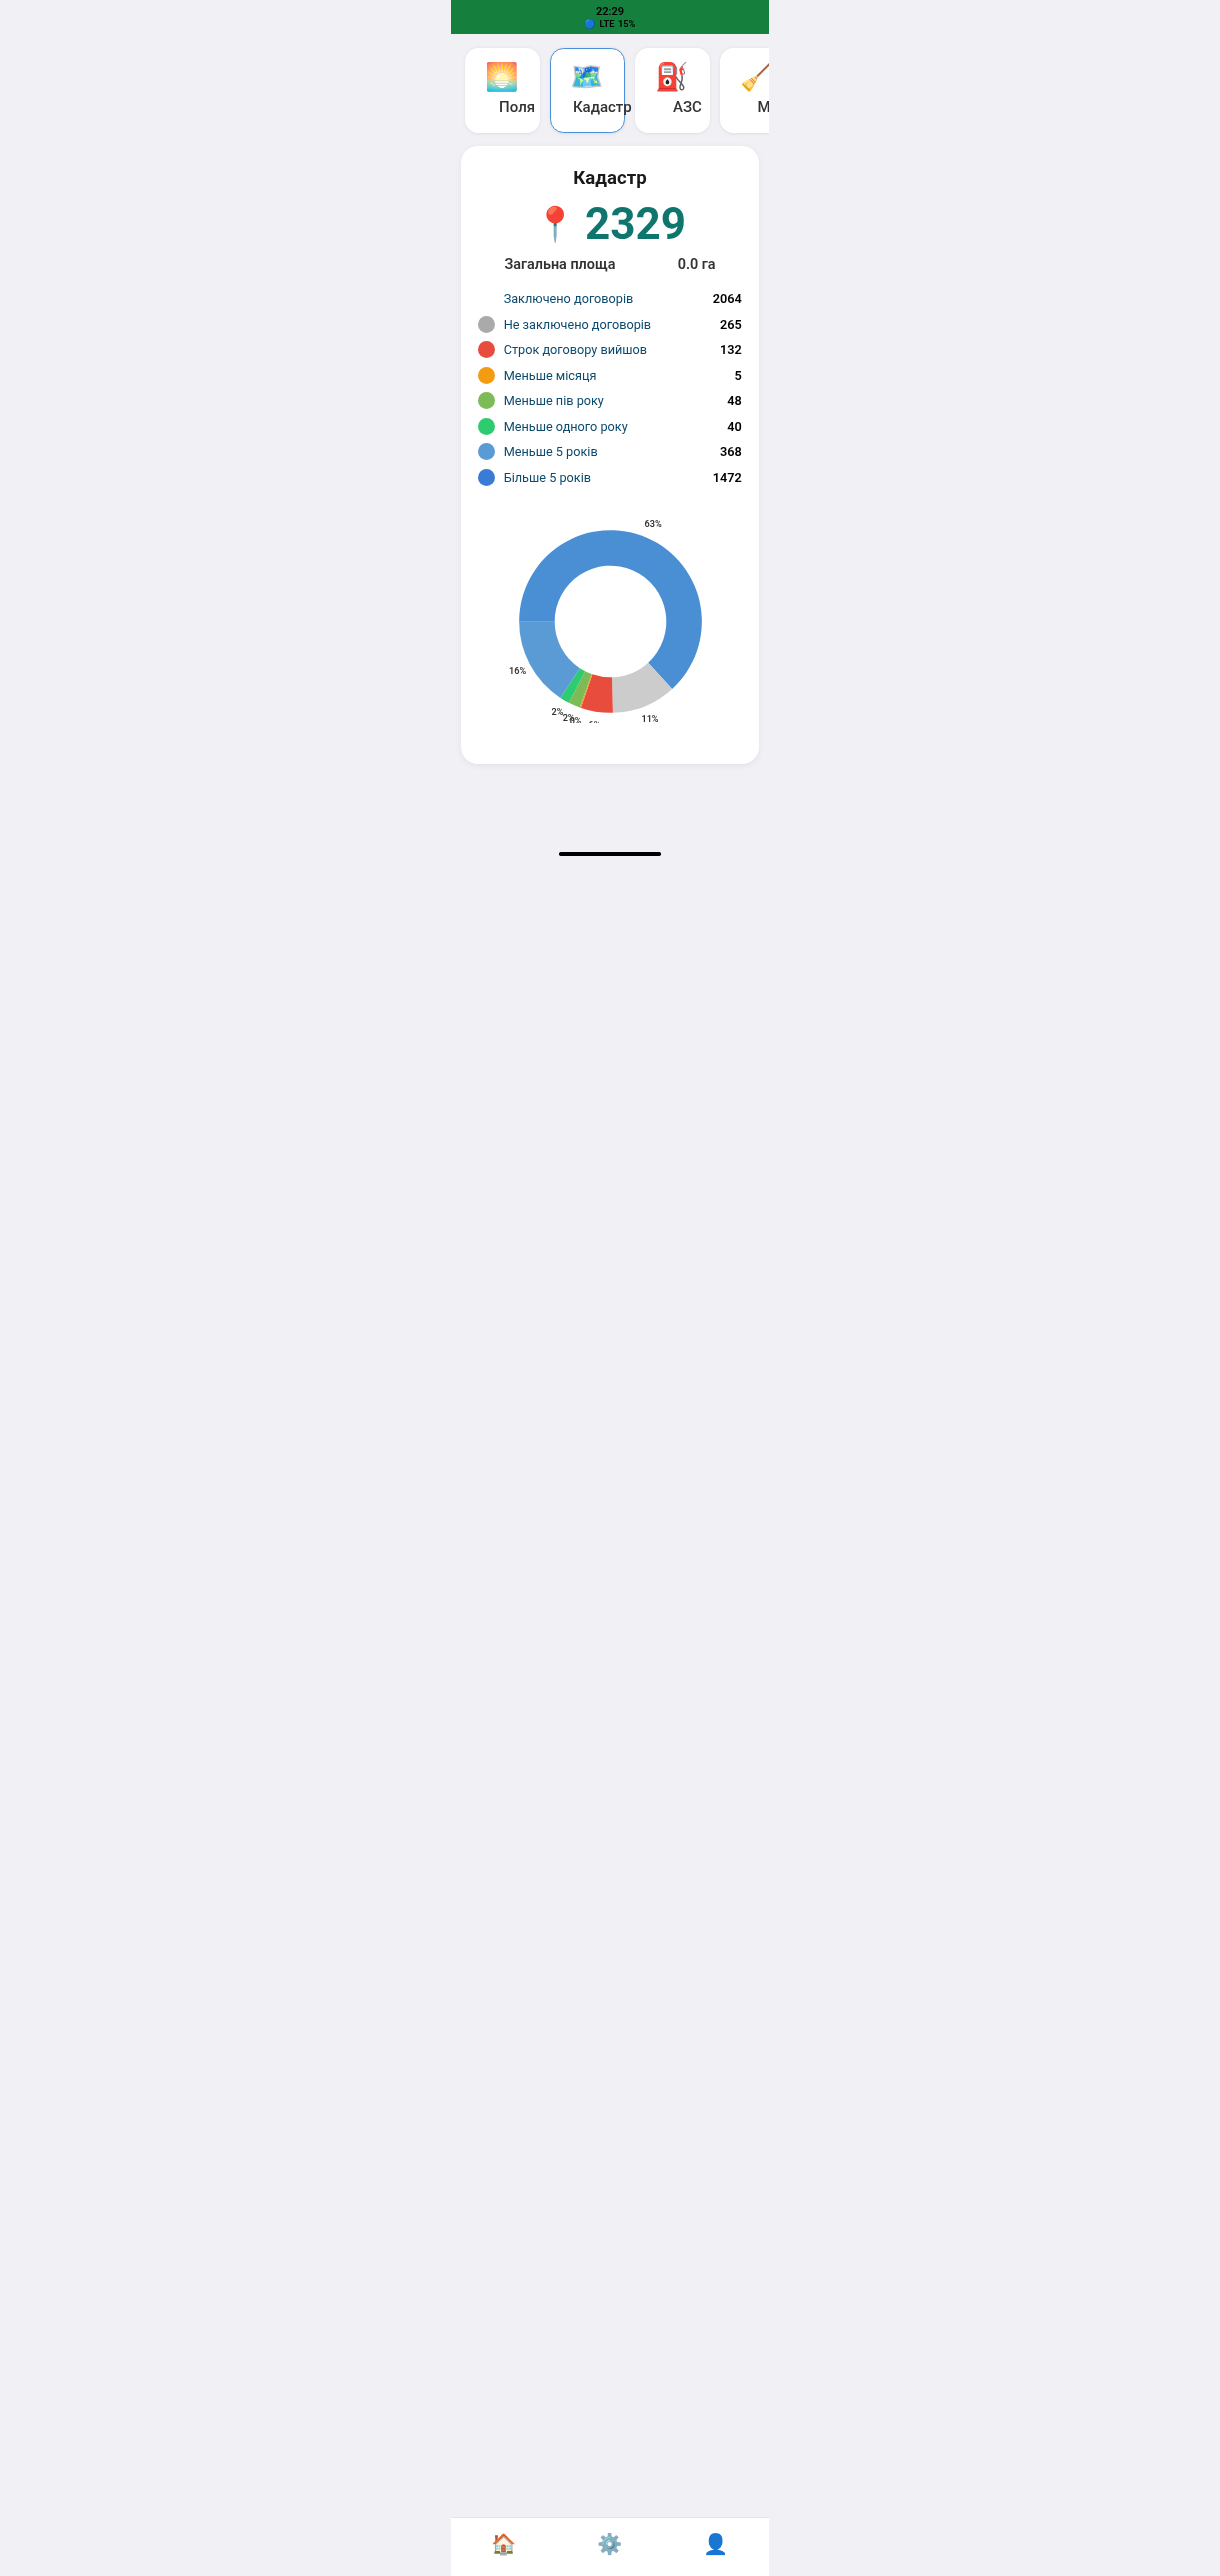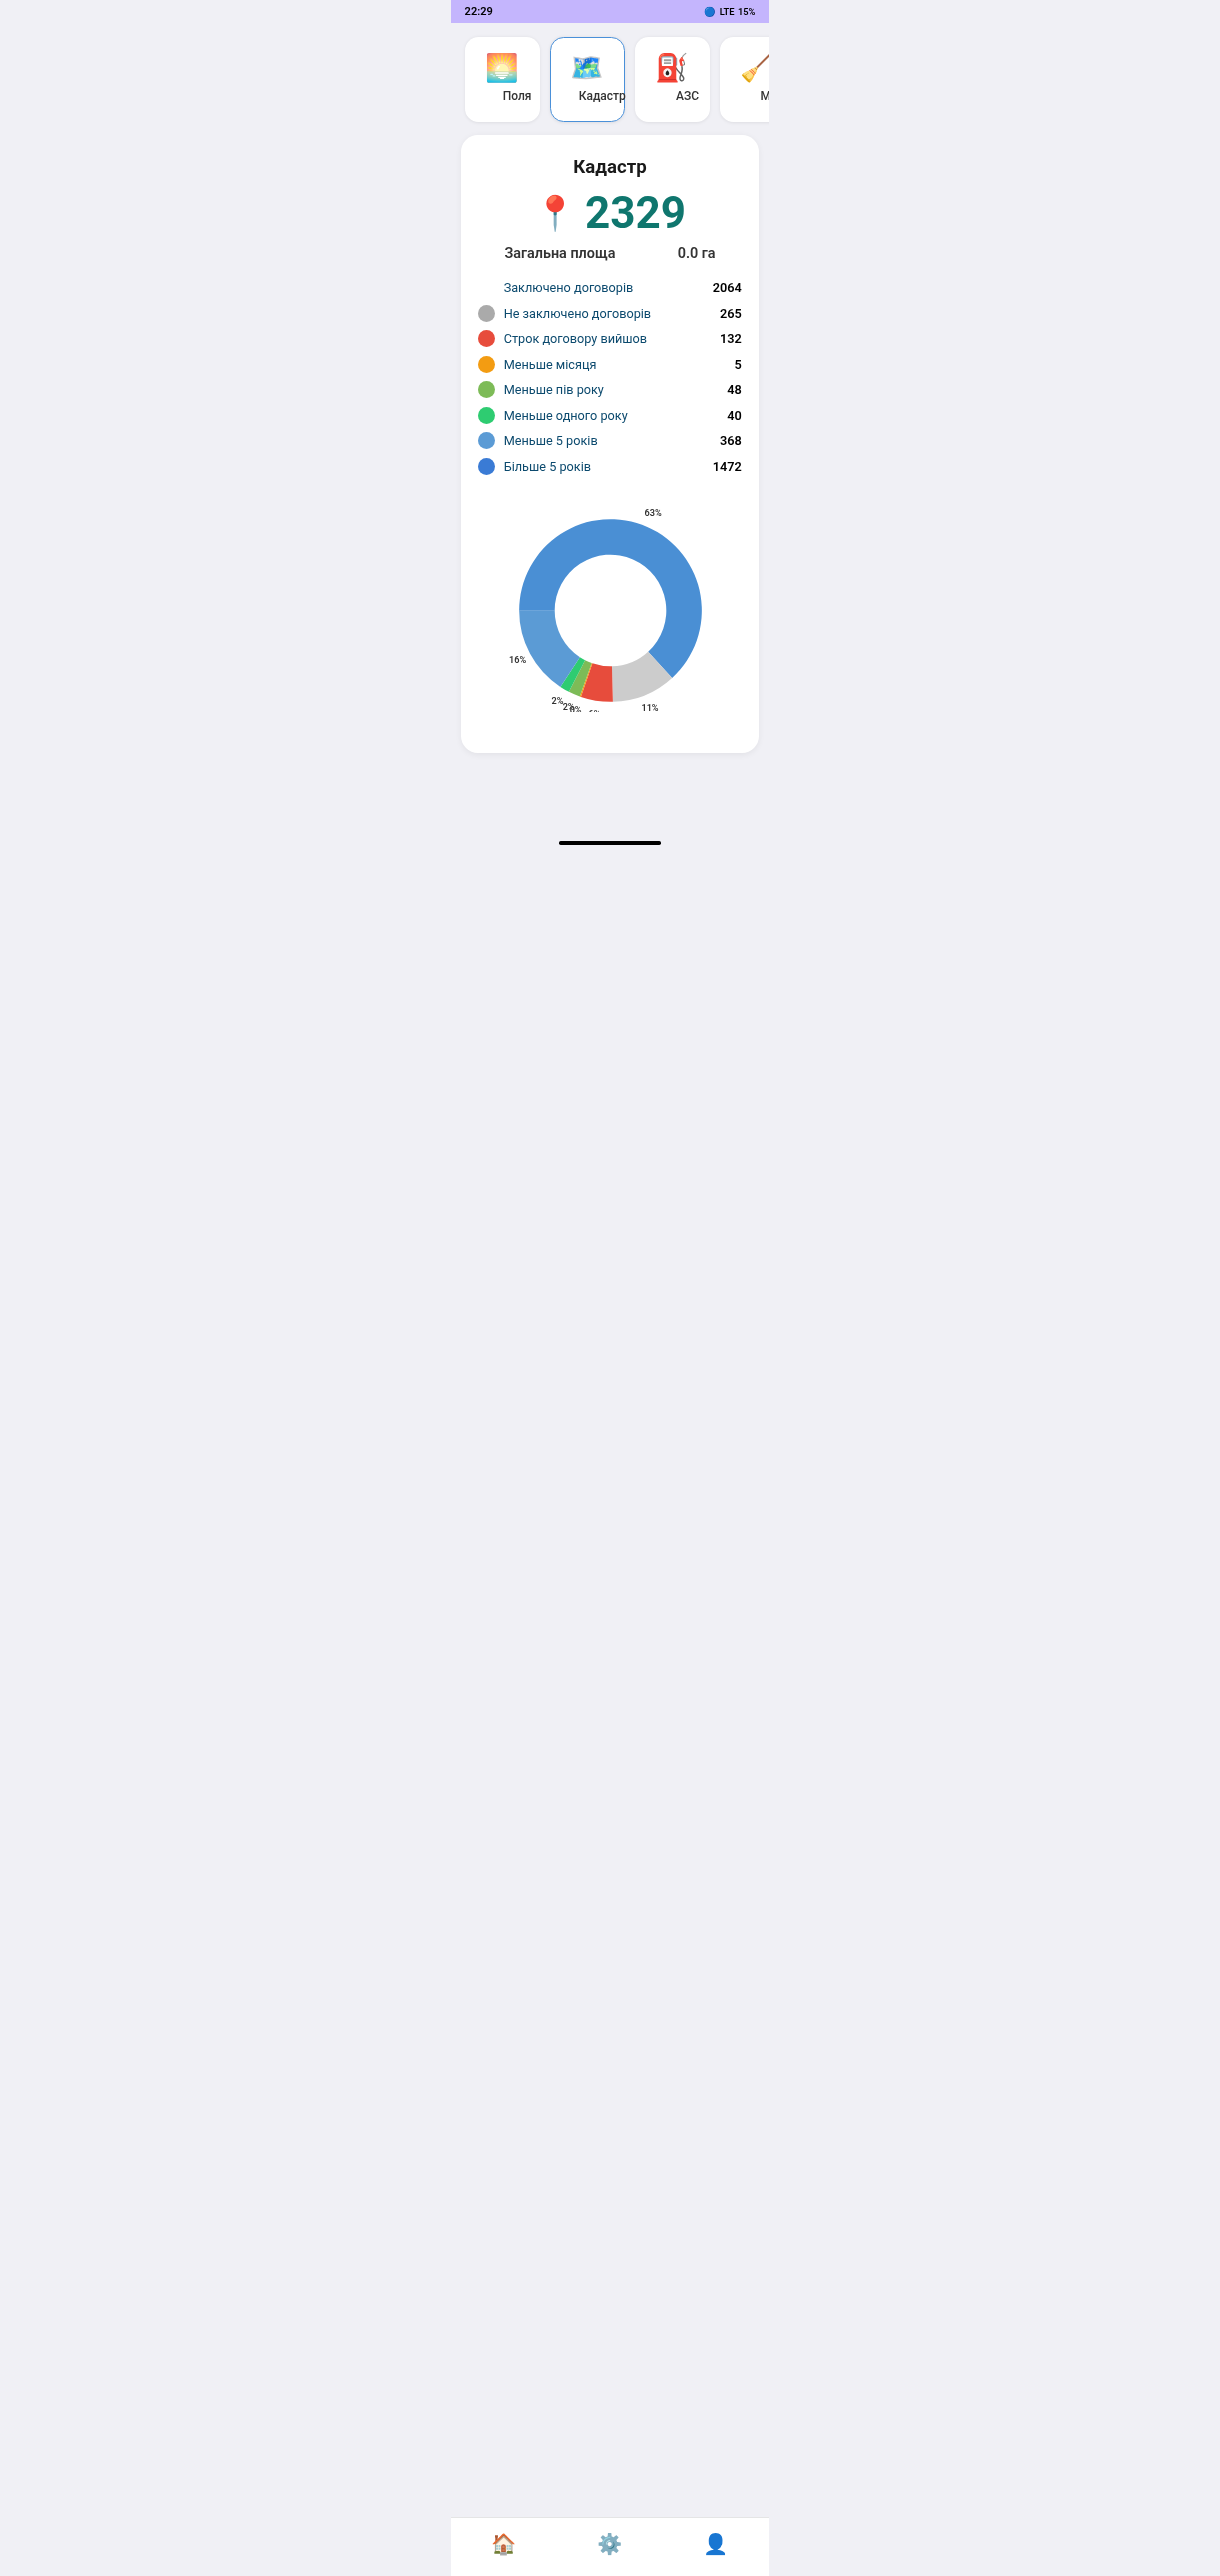--- a/index.html
+++ b/index.html
@@ -8,27 +8,28 @@
       font-family: -apple-system, BlinkMacSystemFont, 'Segoe UI', Roboto, sans-serif;
       background: #f0f0f5;
       width: 318px;
       margin: 0 auto;
       min-height: 100vh;
       position: relative;
     }
 
     
     .status-bar {
-      background: #c4b5fd;
+      background: #15803d;
       display: flex;
       justify-content: space-between;
       align-items: center;
       padding: 5.1px 13.6px;
       font-size: 11px;
       font-weight: 600;
+      flex-direction: column;
     }
     .status-left { display: flex; align-items: center; gap: 3.4px; }
     .status-right { display: flex; align-items: center; gap: 3.4px; font-size: 9.3px; }
 
     
     .top-menu {
       background: #f0f0f5;
       display: flex;
       overflow-x: auto;
       padding: 13.6px 13.6px 13.6px 13.6px;
@@ -52,21 +53,21 @@
       box-shadow: 0 0.8px 3.4px rgba(0,0,0,0.08);
     }
     .menu-card.active {
       border: 1.7px solid #4a90d9;
     }
     .menu-card-icon {
       font-size: 27px;
       line-height: 1;
     }
     .menu-card-label {
-      font-size: 12px;
+      font-size: 15px;
       color: #333;
       font-weight: 500;
       padding-left: 30px;
     }
 
     
     .main-card {
       margin: 0 10.2px 13.6px;
       background: #fff;
       border-radius: 17px;

